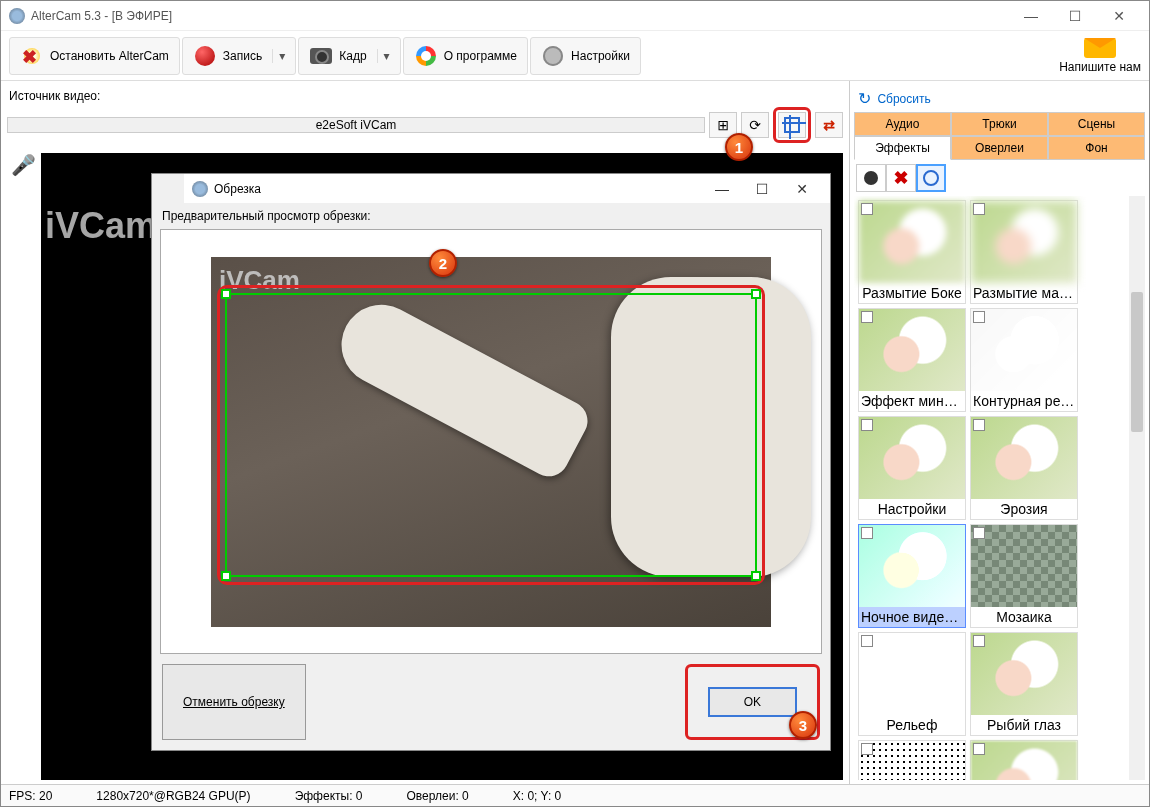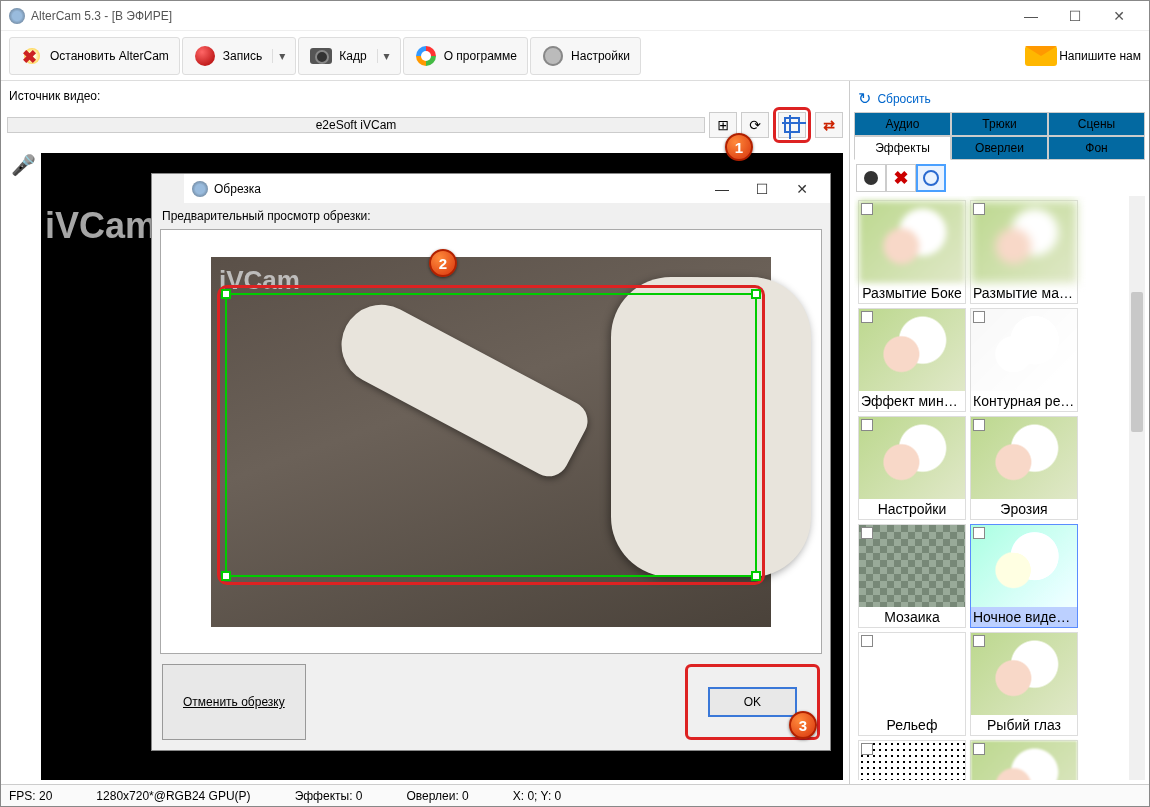--- a/index.html
+++ b/index.html
@@ -8,21 +8,21 @@
 .titlebar { height: 30px; display: flex; align-items: center; padding: 0 8px; background: #fff; border-bottom: 1px solid #eee; }
 .titlebar .app-icon { width: 16px; height: 16px; border-radius: 50%; background: radial-gradient(circle, #9bd 40%, #567 100%); margin-right: 6px; }
 .titlebar .title { color: #555; }
 .titlebar .win-controls { margin-left: auto; display: flex; gap: 0; }
 .titlebar .win-controls div { width: 44px; height: 30px; display: flex; align-items: center; justify-content: center; color: #555; font-size: 14px; }
 
 .toolbar { height: 50px; display: flex; align-items: center; padding: 0 8px; gap: 2px; border-bottom: 1px solid #ddd; }
 .tool-btn { display: flex; align-items: center; gap: 6px; padding: 6px 10px; background: #f7f7f7; border: 1px solid #ddd; border-radius: 3px; cursor: pointer; }
 .tool-btn .ico { width: 24px; height: 24px; display: flex; align-items: center; justify-content: center; }
 .tool-btn .drop { border-left: 1px solid #ddd; padding-left: 6px; margin-left: 4px; color: #555; }
-.toolbar .mail { margin-left: auto; display: flex; align-items: center; gap: 2px; }
+.toolbar .mail { margin-left: auto; display: flex; flex-direction: column; align-items: center; gap: 2px; }
 .toolbar .mail .env { width: 32px; height: 20px; background: #ffb700; border-radius: 3px; position: relative; }
 .toolbar .mail .env:before { content:""; position:absolute; top:0; left:0; border-left:16px solid transparent; border-right:16px solid transparent; border-top:10px solid #ff9900; }
 
 .main-area { display: flex; height: calc(100% - 30px - 50px - 22px); }
 .left-col { flex: 1; display: flex; flex-direction: column; padding: 4px 6px; position: relative; }
 .src-label { padding: 4px 2px; }
 .src-bar { display: flex; align-items: center; gap: 4px; }
 .src-select { flex: 1; height: 16px; background: #f0f0f0; border: 1px solid #ccc; display: flex; justify-content: center; }
 .src-btn { width: 28px; height: 26px; background: #f7f7f7; border: 1px solid #ccc; display: flex; align-items: center; justify-content: center; font-size: 14px; }
 .crop-btn-hl { border: 3px solid #d22; border-radius: 6px; padding: 2px; }
@@ -30,21 +30,21 @@
 .mic-col { width: 34px; display: flex; align-items: flex-start; justify-content: center; padding-top: 6px; }
 .mic-col .mic { font-size: 20px; }
 
 .preview-wrap { flex: 1; margin-top: 6px; background: #000; position: relative; display:flex; }
 .preview-text { position: absolute; top: 52px; left: 4px; font-family: "Segoe UI", sans-serif; font-size: 36px; font-weight: 600; color: #b8b8b8; opacity: 0.9; }
 
 .right-col { width: 300px; border-left: 1px solid #ccc; display: flex; flex-direction: column; padding: 4px; }
 .reset-row { display: flex; align-items: center; gap: 6px; padding: 4px; color: #06c; }
 .reset-row .ico { color: #06c; font-size: 16px; }
 .tabs-row { display: flex; }
-.tab { flex: 1; text-align: center; padding: 4px 2px; border: 1px solid #ccc; background: #0369a1; font-size: 12px; }
+.tab { flex: 1; text-align: center; padding: 4px 2px; border: 1px solid #ccc; background: #fdba74; font-size: 12px; }
 .tab.active { background: #fff; border-bottom: 1px solid #fff; }
 
 .shape-row { display: flex; gap: 0; padding: 4px 2px; align-items: center; }
 .shape-btn { width: 30px; height: 28px; border: 1px solid #ccc; display: flex; align-items: center; justify-content: center; }
 .shape-btn.sel { border: 2px solid #4aa0ff; background:#eaf3ff; }
 
 .effects-scroll { flex: 1; overflow-y: auto; display: flex; flex-wrap: wrap; gap: 4px; padding: 4px; align-content: flex-start; }
 .effect-item { width: 108px; border: 1px solid #ddd; background: #fff; position: relative; }
 .effect-item.sel { border: 1px solid #5a8cff; background: #bcd0ff; }
 .effect-thumb { width: 100%; height: 82px; background: linear-gradient(135deg, #cde6a8, #e8f0d0); position: relative; overflow:hidden; }
@@ -237,31 +237,31 @@
             <div class="effect-check"></div>
             <div class="effect-label">Настройки</div>
           </div>
           <div class="effect-item">
             <div class="effect-thumb">
               <div class="baby"></div>
             </div>
             <div class="effect-check"></div>
             <div class="effect-label">Эрозия</div>
           </div>
-          <div class="effect-item">
-            <div class="effect-thumb" style="background: conic-gradient(rgb(153, 170, 153) 0deg, rgb(153, 170, 153) 25%, rgb(119, 136, 119) 0deg, rgb(119, 136, 119) 50%, rgb(153, 170, 153) 0deg, rgb(153, 170, 153) 75%, rgb(119, 136, 119) 0deg) 0% 0% / 14px 14px;"></div>
-            <div class="effect-check"></div>
-            <div class="effect-label">Мозаика</div>
-          </div>
           <div class="effect-item sel">
             <div class="effect-thumb" style="filter: hue-rotate(60deg) brightness(1.2);">
               <div class="baby"></div>
             </div>
             <div class="effect-check"></div>
             <div class="effect-label">Ночное видение</div>
+          </div>
+          <div class="effect-item">
+            <div class="effect-thumb" style="background: conic-gradient(rgb(153, 170, 153) 0deg, rgb(153, 170, 153) 25%, rgb(119, 136, 119) 0deg, rgb(119, 136, 119) 50%, rgb(153, 170, 153) 0deg, rgb(153, 170, 153) 75%, rgb(119, 136, 119) 0deg) 0% 0% / 14px 14px;"></div>
+            <div class="effect-check"></div>
+            <div class="effect-label">Мозаика</div>
           </div>
           <div class="effect-item">
             <div class="effect-thumb" style="filter: grayscale(1) contrast(3);">
               <div class="baby"></div>
             </div>
             <div class="effect-check"></div>
             <div class="effect-label">Рельеф</div>
           </div>
           <div class="effect-item">
             <div class="effect-thumb">

